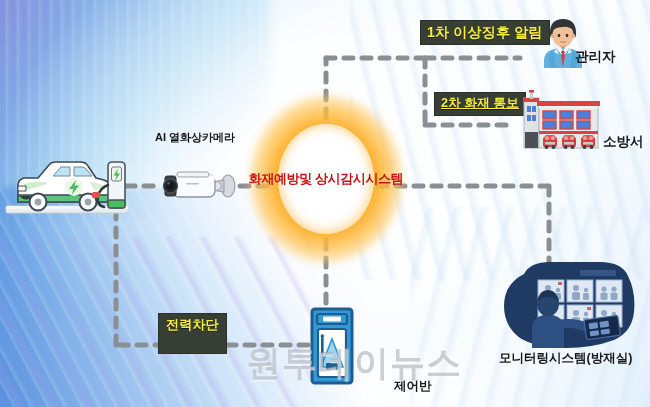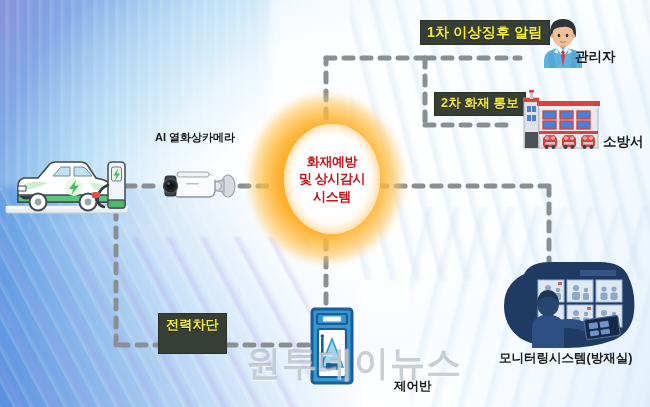--- a/index.html
+++ b/index.html
@@ -84,21 +84,21 @@
     background:#373f35;
     color:#f5ef3a;
     font-weight:bold;
     letter-spacing:0.2px;
     white-space:nowrap;
     border:1px solid #2b3129;
     text-shadow:0 1px 0 rgba(0,0,0,0.55);
     line-height:1;
   }
   #tag-alert { left:420px; top:20px; font-size:14px; padding:4px 6px 5px; }
-  #tag-fire  { left:434px; top:92px;  font-size:12.5px; padding:4px 6px 5px; }
+  #tag-fire  { left:434px; top:92px;  font-size:12.5px; padding:4px 6px 5px;text-decoration:underline; }
   #tag-power { left:158px; top:313px; font-size:13px;   padding:4px 7px 22px; }
 
   
   .caption {
     position:absolute; color:#17181a; font-weight:bold;
     white-space:nowrap; line-height:1.1;
   }
   #cap-camera   { left:155px; top:131px; font-size:11px; }
   #cap-manager  { left:575px; top:50px;  font-size:13.5px; }
   #cap-fire     { left:603px; top:135px; font-size:13.5px; }
@@ -110,24 +110,24 @@
   .glow {
     position:absolute; left:-22px; top:-22px; width:152px; height:166px;
     background:radial-gradient(ellipse at 50% 50%,
       rgba(255,168,30,0.96) 42%, rgba(255,186,60,0.85) 54%,
       rgba(255,205,110,0.55) 68%, rgba(255,225,170,0.22) 82%,
       rgba(255,240,215,0) 100%);
     border-radius:50%;
     filter:blur(4px);
   }
   .oval {
-    position:absolute; left:12px; top:6px; width:96px; height:110px;
+    position:absolute; left:6px; top:6px; width:96px; height:110px;
     border-radius:50%;
     background:radial-gradient(ellipse at 48% 40%, #ffffff 52%, #fffaf2 72%, #fdeed6 92%, #fbe2bc 100%);
-    display:flex; flex-direction:column; align-items:center; justify-content:center;
+    display:flex; flex-direction:row; align-items:center; justify-content:center;
     box-shadow:0 0 10px 3px rgba(255,190,80,0.55) inset;
   }
   .oval span {
     display:block; color:#c9131a; font-weight:bold; font-size:13px;
     line-height:1.32; white-space:nowrap; letter-spacing:-0.4px;
   }
 
   
   #ev-node { left:4px; top:150px; width:132px; height:72px; }
 

